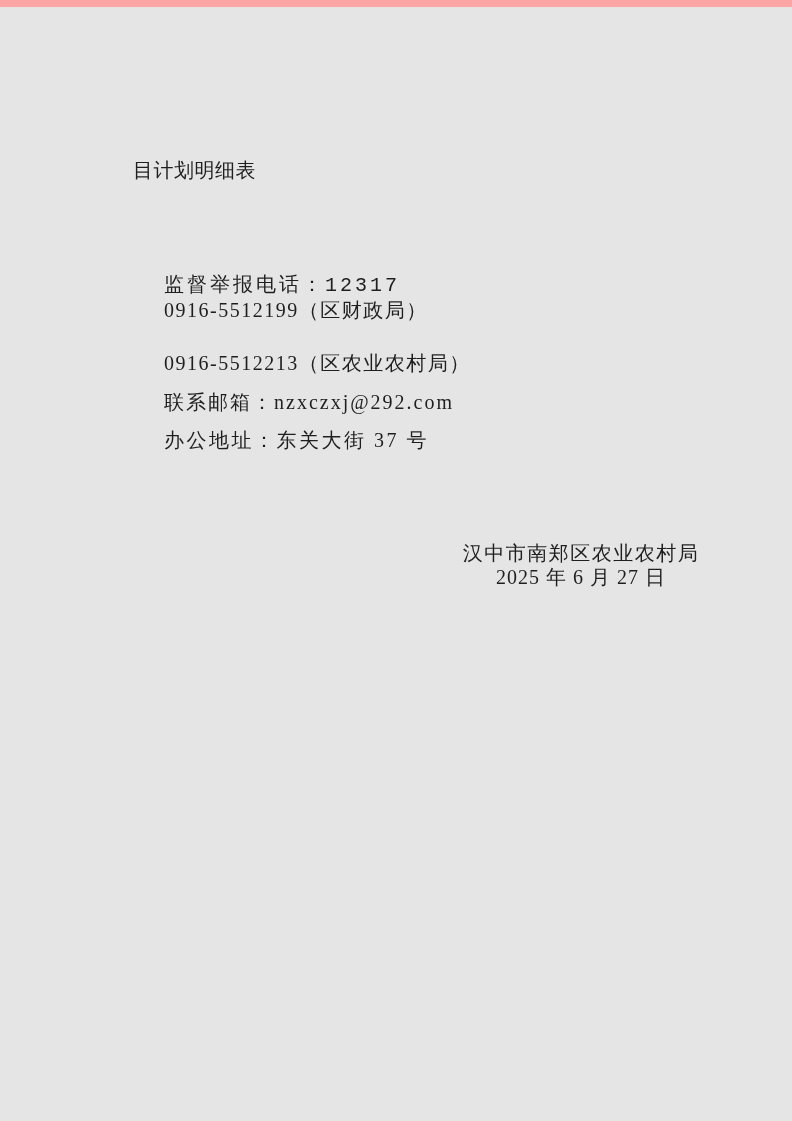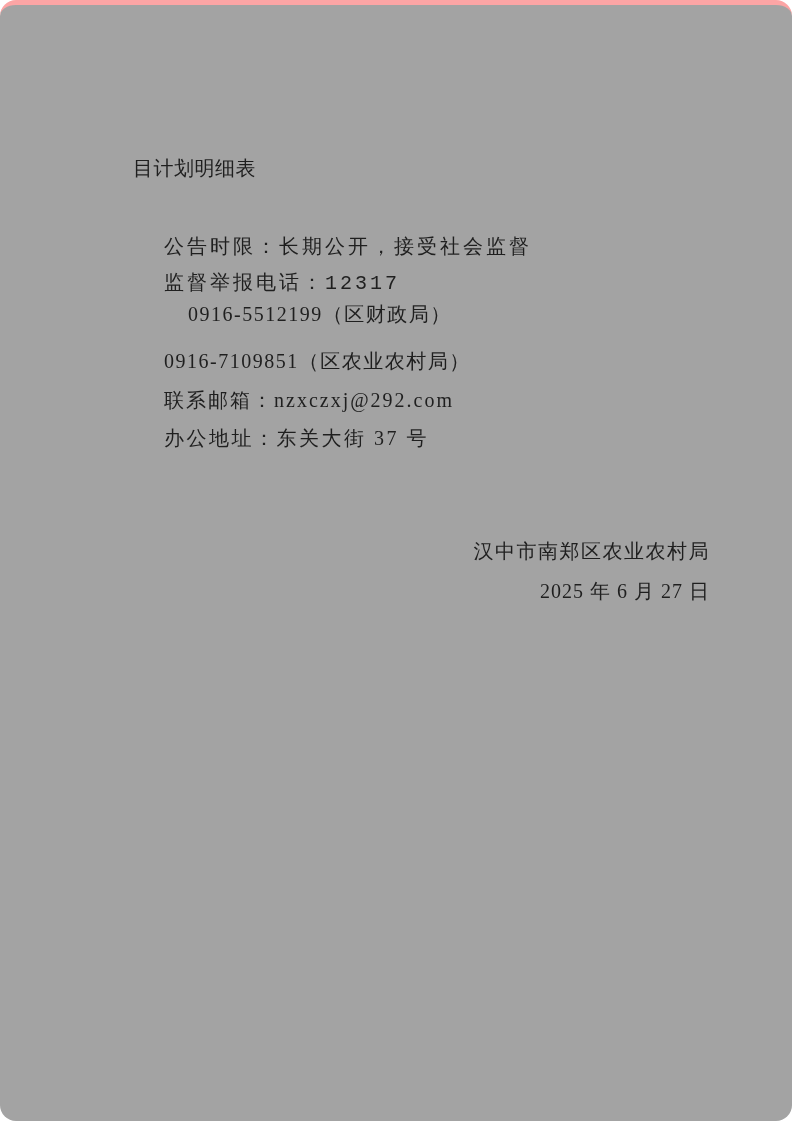--- a/index.html
+++ b/index.html
@@ -4,78 +4,76 @@
 <style>
   html, body {
     margin: 0;
     padding: 0;
     background: #ffffff;
   }
   .page {
     position: relative;
     width: 792px;
     height: 1121px;
-    background: #a3a3a3;
-    border-top: 5px solid #fca5a5;
+    background: #e5e5e5;
+    border-top: 7px solid #fca5a5;
     box-sizing: border-box;
     font-family: "Liberation Serif", "DejaVu Serif", serif;
     color: #1f1f1f;
     overflow: hidden;
-    border-radius: 16px;
   }
   .line {
     position: absolute;
     font-size: 20px;
     line-height: 1;
     white-space: nowrap;
   }
   .title-fragment {
     left: 133px;
     top: 153px;
     letter-spacing: 0.5px;
   }
   .contact-line {
     left: 164px;
     letter-spacing: 3px;
   }
   .contact-line.l0 { top: 231px; }
   .contact-line.l1 { top: 269px; font-family: Liberation Mono, monospace; }
-  .contact-line.l2 { top: 299px; letter-spacing: 1.5px; margin-left: 24px; }
+  .contact-line.l2 { top: 293px; letter-spacing: 1.5px; }
   .contact-line.l3 { top: 346px; letter-spacing: 1.5px; }
   .contact-line.l4 { top: 385px; letter-spacing: 2px; }
   .contact-line.l5 { top: 423px; letter-spacing: 2.5px; }
   .signature-block {
     position: absolute;
     left: 452px;
     top: 536px;
     width: 258px;
-    text-align: right;
+    text-align: center;
   }
   .signature-block .sig-line {
     font-size: 20px;
     line-height: 1;
     white-space: nowrap;
   }
   .signature-org { letter-spacing: 1.5px; }
-  .signature-date { margin-top: 20px; letter-spacing: 1px; }
+  .signature-date { margin-top: 4px; letter-spacing: 1px; }
 </style>
 </head>
 <body>
 
 <div class="page">
 
   <div class="line title-fragment">目计划明细表</div>
 
-  <div class="line contact-line l0">公告时限：长期公开，接受社会监督</div>
 
   <div class="line contact-line l1">监督举报电话：12317</div>
 
   <div class="line contact-line l2">0916-5512199（区财政局）</div>
 
-  <div class="line contact-line l3">0916-7109851（区农业农村局）</div>
+  <div class="line contact-line l3">0916-5512213（区农业农村局）</div>
 
   <div class="line contact-line l4">联系邮箱：nzxczxj@292.com</div>
 
   <div class="line contact-line l5">办公地址：东关大街 37 号</div>
 
   <div class="signature-block">
     <div class="sig-line signature-org">汉中市南郑区农业农村局</div>
     <div class="sig-line signature-date">2025 年 6 月 27 日</div>
   </div>
 

